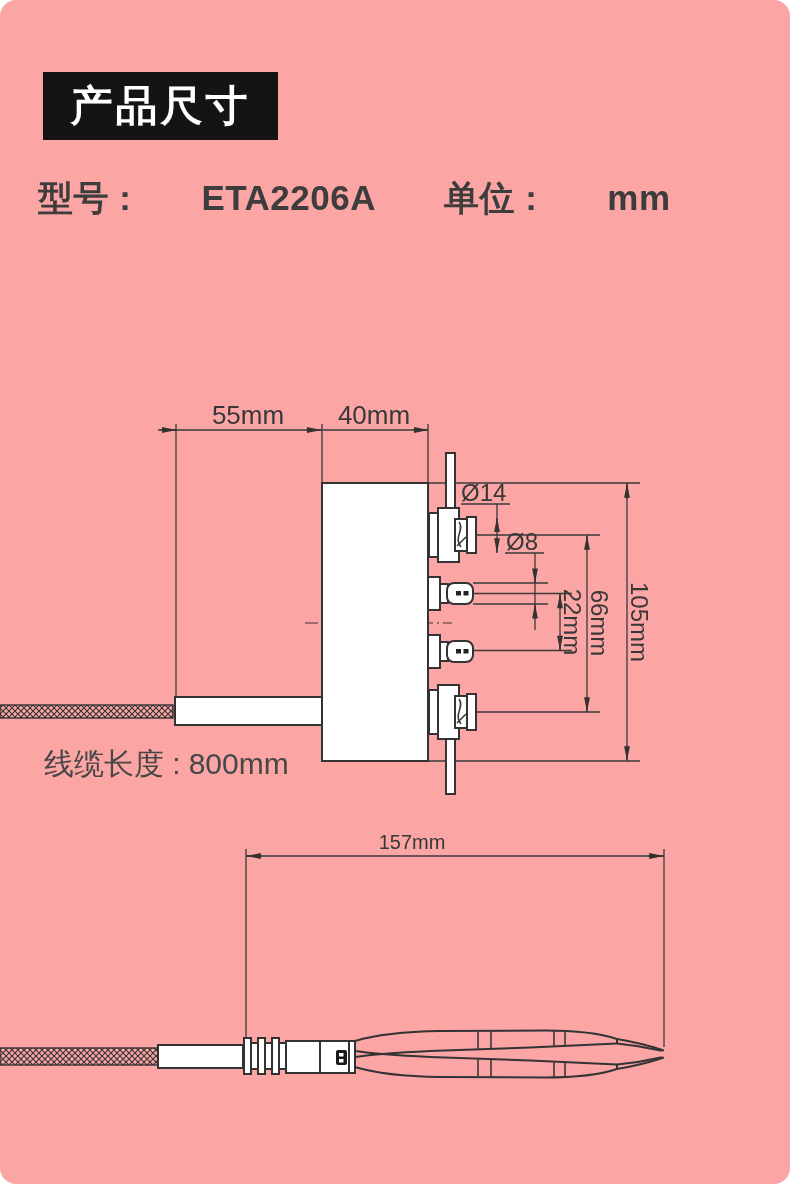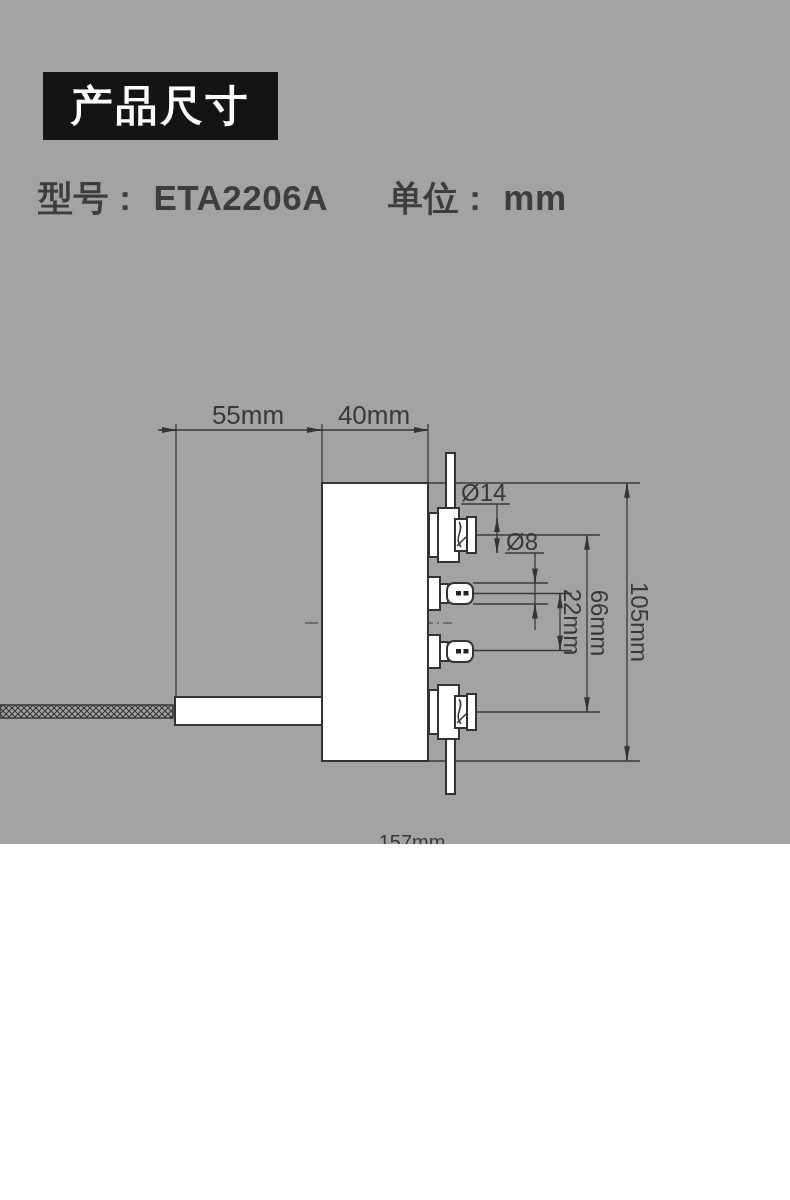--- a/index.html
+++ b/index.html
@@ -1,33 +1,33 @@
 <!DOCTYPE html>
 <html><head>
 <meta charset="utf-8">
 <style>
   * { margin:0; padding:0; box-sizing:border-box; }
   html,body { background:#fff; }
   body { font-family:"Liberation Sans","DejaVu Sans",sans-serif; }
   .page {
-    position:relative; width:790px; height:844px; background:#a3a3a3; overflow:hidden;
+    position:relative; width:790px; height:1184px; background:#fca5a5; overflow:hidden;border-radius:16px;
   }
   .header-box {
     position:absolute; left:43px; top:72px; width:235px; height:68px;
     background:#141414; color:#fff;
     display:flex; align-items:center; justify-content:center;
     font-size:42px; font-weight:700; letter-spacing:3px;
   }
   .model-line {
     position:absolute; left:38px; top:175px;
     font-size:35px; font-weight:600; color:#3d3d3d;
-    display:flex; align-items:baseline; white-space:nowrap; letter-spacing:0.5px;
+    display:flex; align-items:baseline; white-space:nowrap; letter-spacing:0.5px;gap:48px;
   }
   .model-line .val { margin-left:22px; }
-  .model-line .unit-label { margin-left:60px; }
+  .model-line .unit-label { margin-left:20px; }
   .cable-line {
     position:absolute; left:44px; top:744px;
     font-size:30px; font-weight:500; color:#474747;
     display:flex; align-items:baseline; white-space:nowrap;
   }
   .cable-line .val { margin-left:8px; }
   svg.drawing { position:absolute; left:0; top:0; }
   svg .ln   { stroke:#3a3a3a; stroke-width:1.3; fill:none; }
   svg .ln2  { stroke:#3a3a3a; stroke-width:1.6; fill:none; }
   svg .shape{ stroke:#333; stroke-width:2; fill:#fff; }
@@ -46,20 +46,24 @@
     <span>产品尺寸</span>
   </div>
 
   <div class="model-line">
     <span>型号 :</span>
     <span class="val">ETA2206A</span>
     <span class="unit-label">单位 :</span>
     <span class="val">mm</span>
   </div>
 
+  <div class="cable-line">
+    <span>线缆长度 :</span>
+    <span class="val">800mm</span>
+  </div>
 
   <svg class="drawing" width="790" height="1200" viewBox="0 0 790 1200">
     <defs>
       <marker id="ah" viewBox="0 0 16 8" refX="15" refY="4" markerWidth="16" markerHeight="8" orient="auto" markerUnits="userSpaceOnUse">
         <path d="M15.5,4 L1,1.1 L1,6.9 Z" fill="#333"></path>
       </marker>
       <pattern id="braid" width="6" height="6" patternUnits="userSpaceOnUse">
         <path d="M0,0 L6,6 M6,0 L0,6" stroke="#333" stroke-width="1.1" fill="none"></path>
       </pattern>
     </defs>

